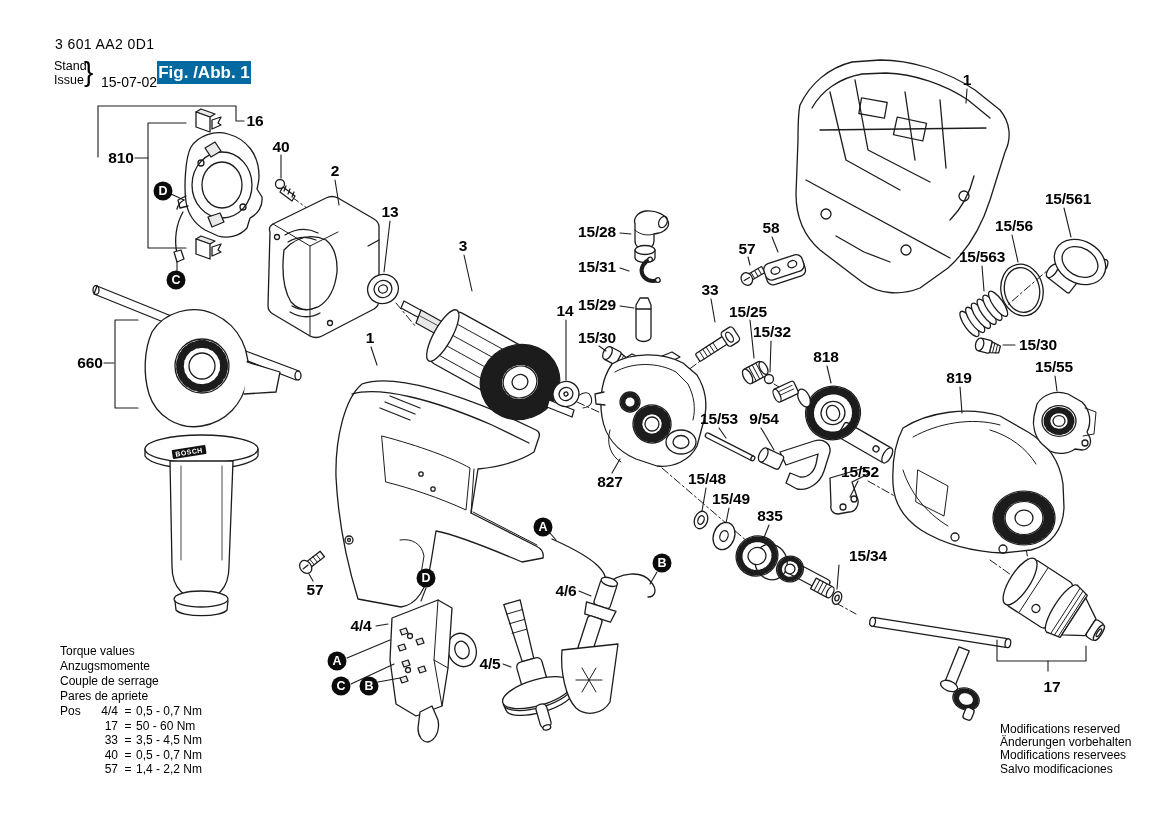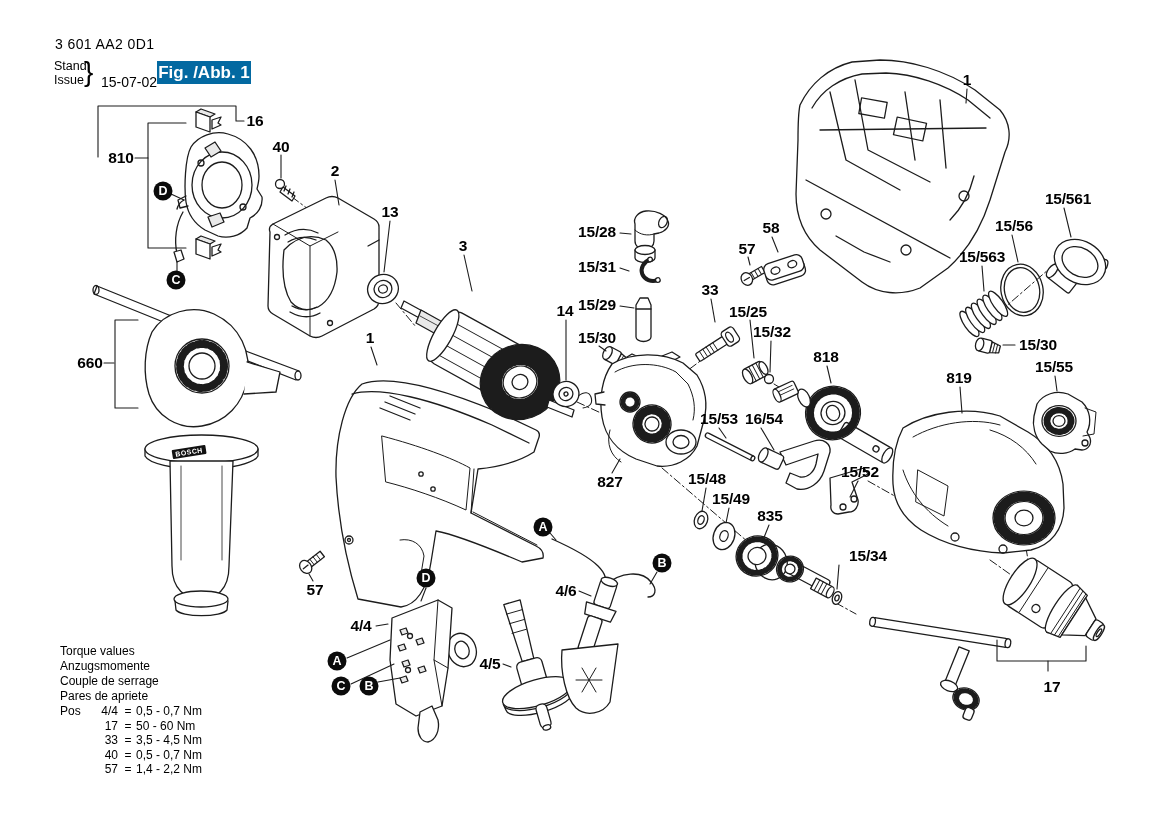--- a/index.html
+++ b/index.html
@@ -591,20 +591,26 @@
       </div>
       <div class="trow">
         <span></span>
         <span class="tpos">57</span>
         <span class="teq">=</span>
         <span class="tval">1,4 - 2,2 Nm</span>
       </div>
     </div>
   </div>
 
+  <div class="footer-note">
+    <div>Modifications reserved</div>
+    <div>Änderungen vorbehalten</div>
+    <div>Modifications reservees</div>
+    <div>Salvo modificaciones</div>
+  </div>
 
   <div id="annotation-layer">
       <div class="part-label" style="left: 255px; top: 121px;">16</div>
       <div class="part-label" style="left: 121px; top: 158px; text-align: right;">810</div>
       <div class="part-label" style="left: 281px; top: 147px;">40</div>
       <div class="part-label" style="left: 335px; top: 171px;">2</div>
       <div class="part-label" style="left: 390px; top: 212px;">13</div>
       <div class="part-label" style="left: 463px; top: 246px;">3</div>
       <div class="part-label" style="left: 90px; top: 363px;">660</div>
       <div class="part-label" style="left: 370px; top: 338px;">1</div>
@@ -620,21 +626,21 @@
       <div class="part-label" style="left: 771px; top: 228px;">58</div>
       <div class="part-label" style="left: 826px; top: 357px;">818</div>
       <div class="part-label" style="left: 959px; top: 378px;">819</div>
       <div class="part-label" style="left: 967px; top: 80px;">1</div>
       <div class="part-label" style="left: 1068px; top: 199px;">15/561</div>
       <div class="part-label" style="left: 1014px; top: 226px;">15/56</div>
       <div class="part-label" style="left: 982px; top: 257px;">15/563</div>
       <div class="part-label" style="left: 1038px; top: 345px;">15/30</div>
       <div class="part-label" style="left: 1054px; top: 367px;">15/55</div>
       <div class="part-label" style="left: 719px; top: 419px;">15/53</div>
-      <div class="part-label" style="left: 764px; top: 419px;">16/54</div>
+      <div class="part-label" style="left: 764px; top: 419px;">9/54</div>
       <div class="part-label" style="left: 860px; top: 472px;">15/52</div>
       <div class="part-label" style="left: 610px; top: 482px;">827</div>
       <div class="part-label" style="left: 707px; top: 479px;">15/48</div>
       <div class="part-label" style="left: 731px; top: 499px;">15/49</div>
       <div class="part-label" style="left: 770px; top: 516px;">835</div>
       <div class="part-label" style="left: 840px; top: 556px; margin-left: 28px;">15/34</div>
       <div class="part-label" style="left: 315px; top: 590px;">57</div>
       <div class="part-label" style="left: 361px; top: 626px;">4/4</div>
       <div class="part-label" style="left: 566px; top: 591px;">4/6</div>
       <div class="part-label" style="left: 490px; top: 664px;">4/5</div>

